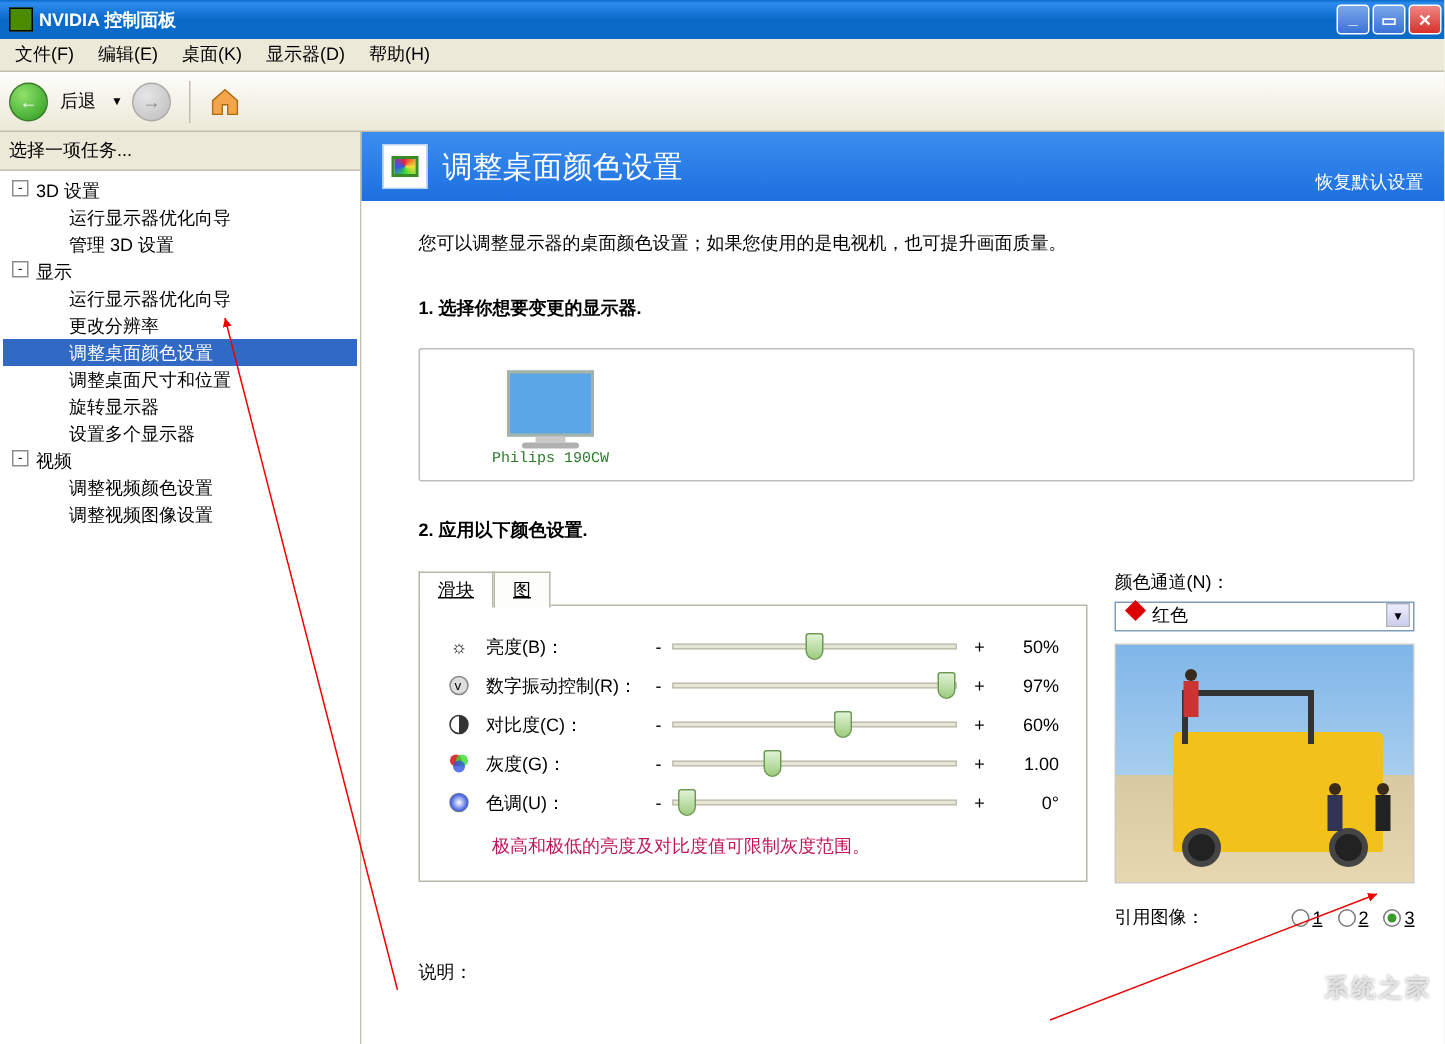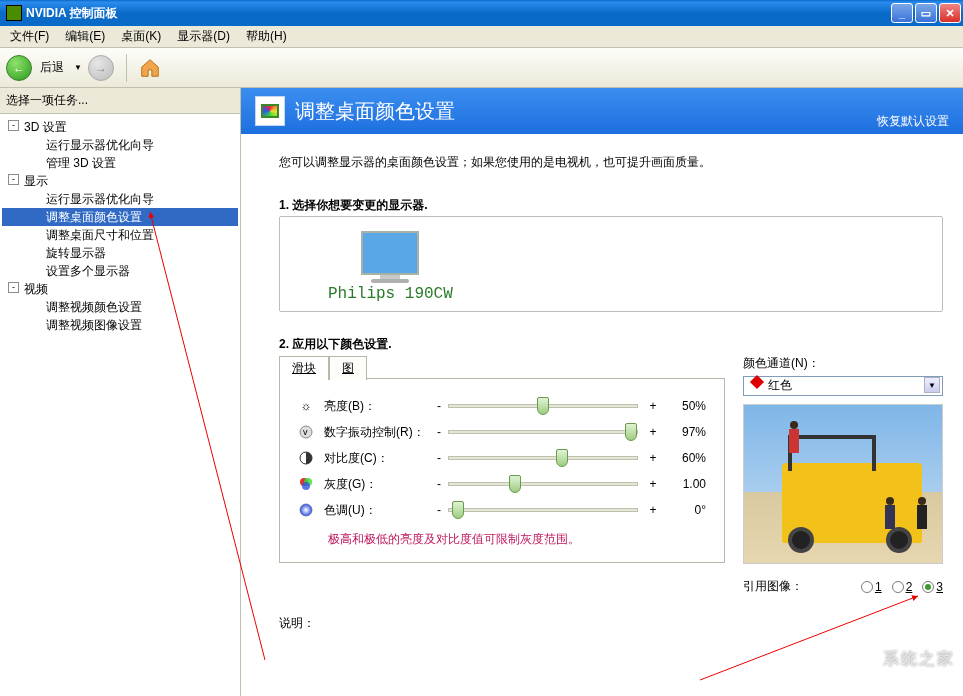--- a/index.html
+++ b/index.html
@@ -44,31 +44,31 @@
 .contentwrap { flex:1; background:#fff; display:flex; flex-direction:column; }
 .page-header { height: 46px; background: linear-gradient(#3b8eef,#1d6fe0); color:#fff; display:flex; align-items:center; padding: 0 14px; }
 .page-header .hdr-icon { width:30px; height:30px; background:#fff; border:1px solid #c0d6f2; margin-right:10px; display:flex; align-items:center; justify-content:center; }
 .page-header .hdr-icon-inner { width:18px; height:14px; border:2px solid #3a8a2a; background: conic-gradient(#e23,#ed3,#3d3,#35e,#e23); }
 .page-header .hdr-title { font-size: 20px; flex:1; }
 .page-header .hdr-reset { font-size: 12px; align-self:flex-end; margin-bottom:4px; cursor:pointer; }
 
 .content { flex:1; padding: 20px 20px 8px 38px; overflow:auto; }
 .intro { margin-bottom: 26px; }
 
-.section-title { font-weight: bold; margin: 2px 0; }
+.section-title { font-weight: bold; margin: 18px 0; }
 
 
 .groupbox { border: 1px solid #bdbdbd; border-radius: 2px; padding: 14px 18px; background:#fff; }
 
 
 .monitor-wrap { text-align:center; display:inline-block; margin-left: 30px; }
 .monitor { width:58px; height:44px; border:2px solid #a6b2a6; background:#5aa7e8; margin:0 auto; }
 .monitor-stand { width:20px; height:4px; background:#c9c9c9; margin:0 auto; }
 .monitor-base { width:38px; height:4px; background:#b0b0b0; margin:0 auto; border-radius:2px; }
-.monitor-label { font-family: "Courier New", monospace; font-size:16px; color:#2a7a2a; margin-top:2px; }
+.monitor-label { font-family: "Courier New", monospace; font-size:10px; color:#2a7a2a; margin-top:2px; }
 
 
 .tabs-row { display:flex; gap:0; margin-bottom:-1px;text-decoration:underline; }
 .tab { border:1px solid #b8b8a8; border-bottom:none; padding:3px 12px; background:#fdfdfa; position:relative; top:1px; z-index:1; }
 .tab.active { background:#fff; }
 .tabbody { border:1px solid #b8b8a8; padding:14px 18px; background:#fff; }
 
 .slider-row { display:flex; align-items:center; height:26px; }
 .slider-icon { width:16px; height:16px; margin-right:10px; display:flex; align-items:center; justify-content:center; }
 .slider-label { width:110px; }
@@ -154,20 +154,21 @@
 <div class="main">
 
   <div class="sidebar">
     <div class="sidebar-title">选择一项任务...</div>
     <div class="tree" id="tree">
         <div class="tree-item"><span class="tree-twisty">-</span>3D 设置</div>
         <div class="tree-item lvl2">运行显示器优化向导</div>
         <div class="tree-item lvl2">管理 3D 设置</div>
         <div class="tree-item"><span class="tree-twisty">-</span>显示</div>
         <div class="tree-item lvl2">运行显示器优化向导</div>
+        <div class="tree-item lvl2">更改分辨率</div>
         <div class="tree-item lvl2 selected">调整桌面颜色设置</div>
         <div class="tree-item lvl2">调整桌面尺寸和位置</div>
         <div class="tree-item lvl2">旋转显示器</div>
         <div class="tree-item lvl2">设置多个显示器</div>
         <div class="tree-item"><span class="tree-twisty">-</span>视频</div>
         <div class="tree-item lvl2">调整视频颜色设置</div>
         <div class="tree-item lvl2">调整视频图像设置</div>
       </div>
   </div>
 

